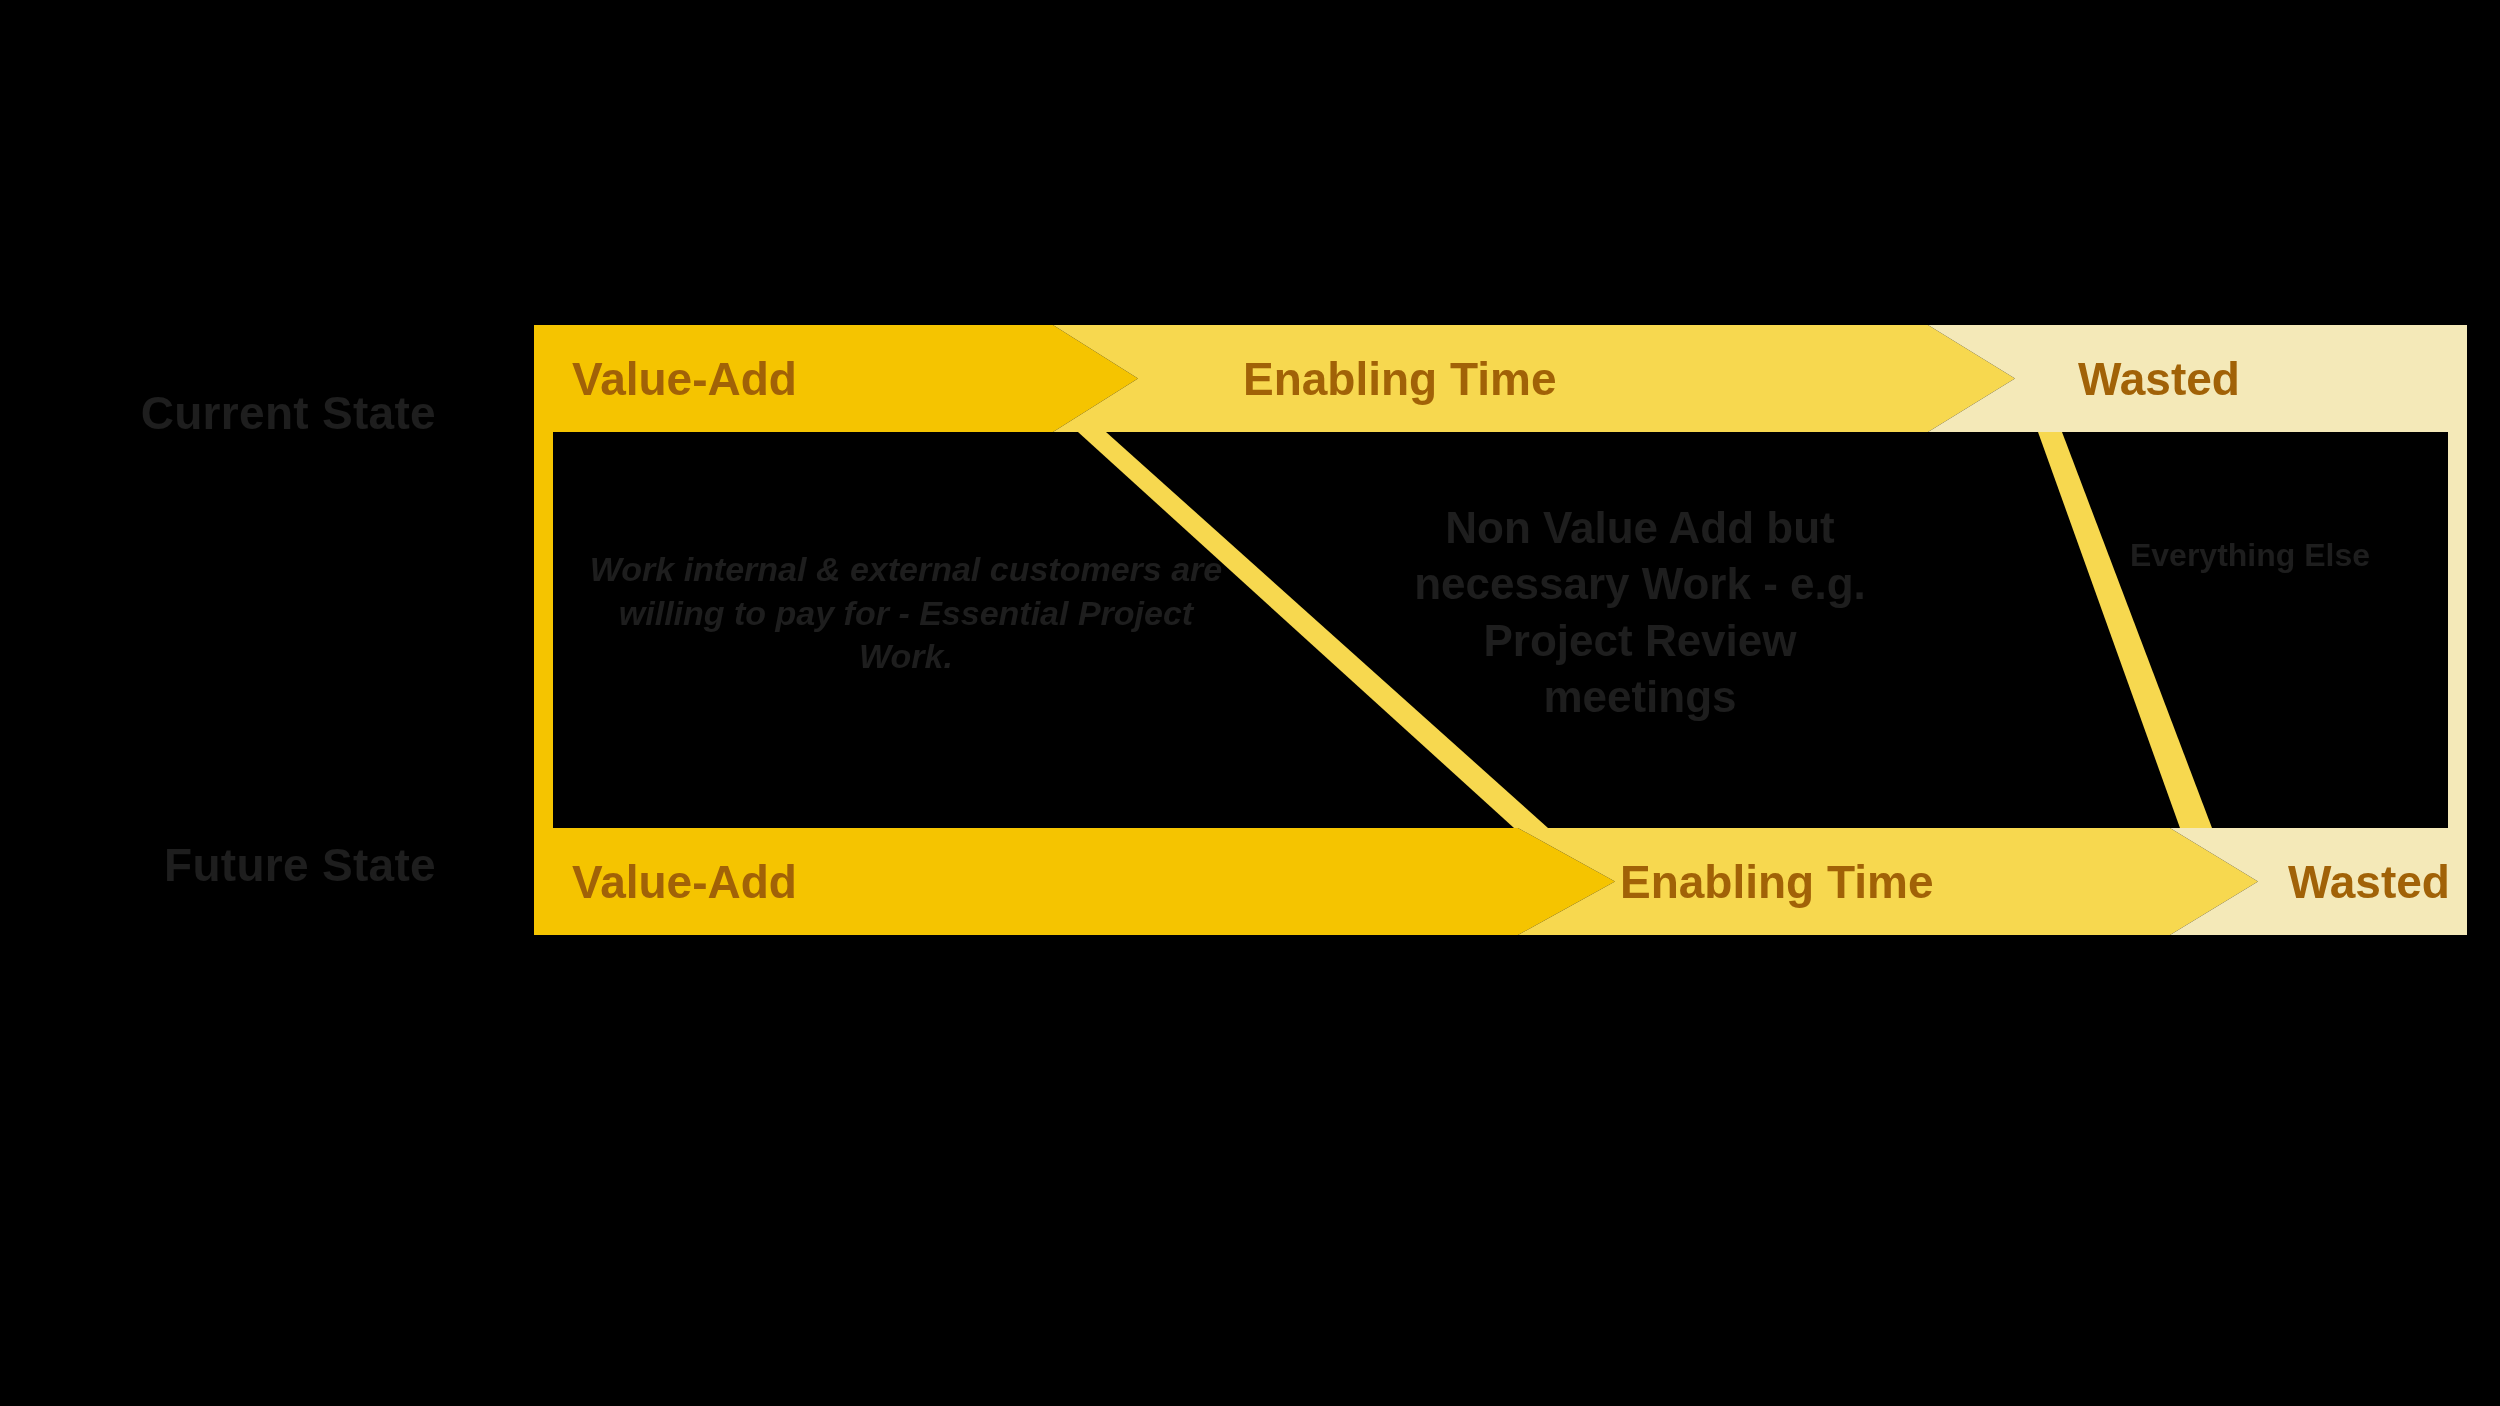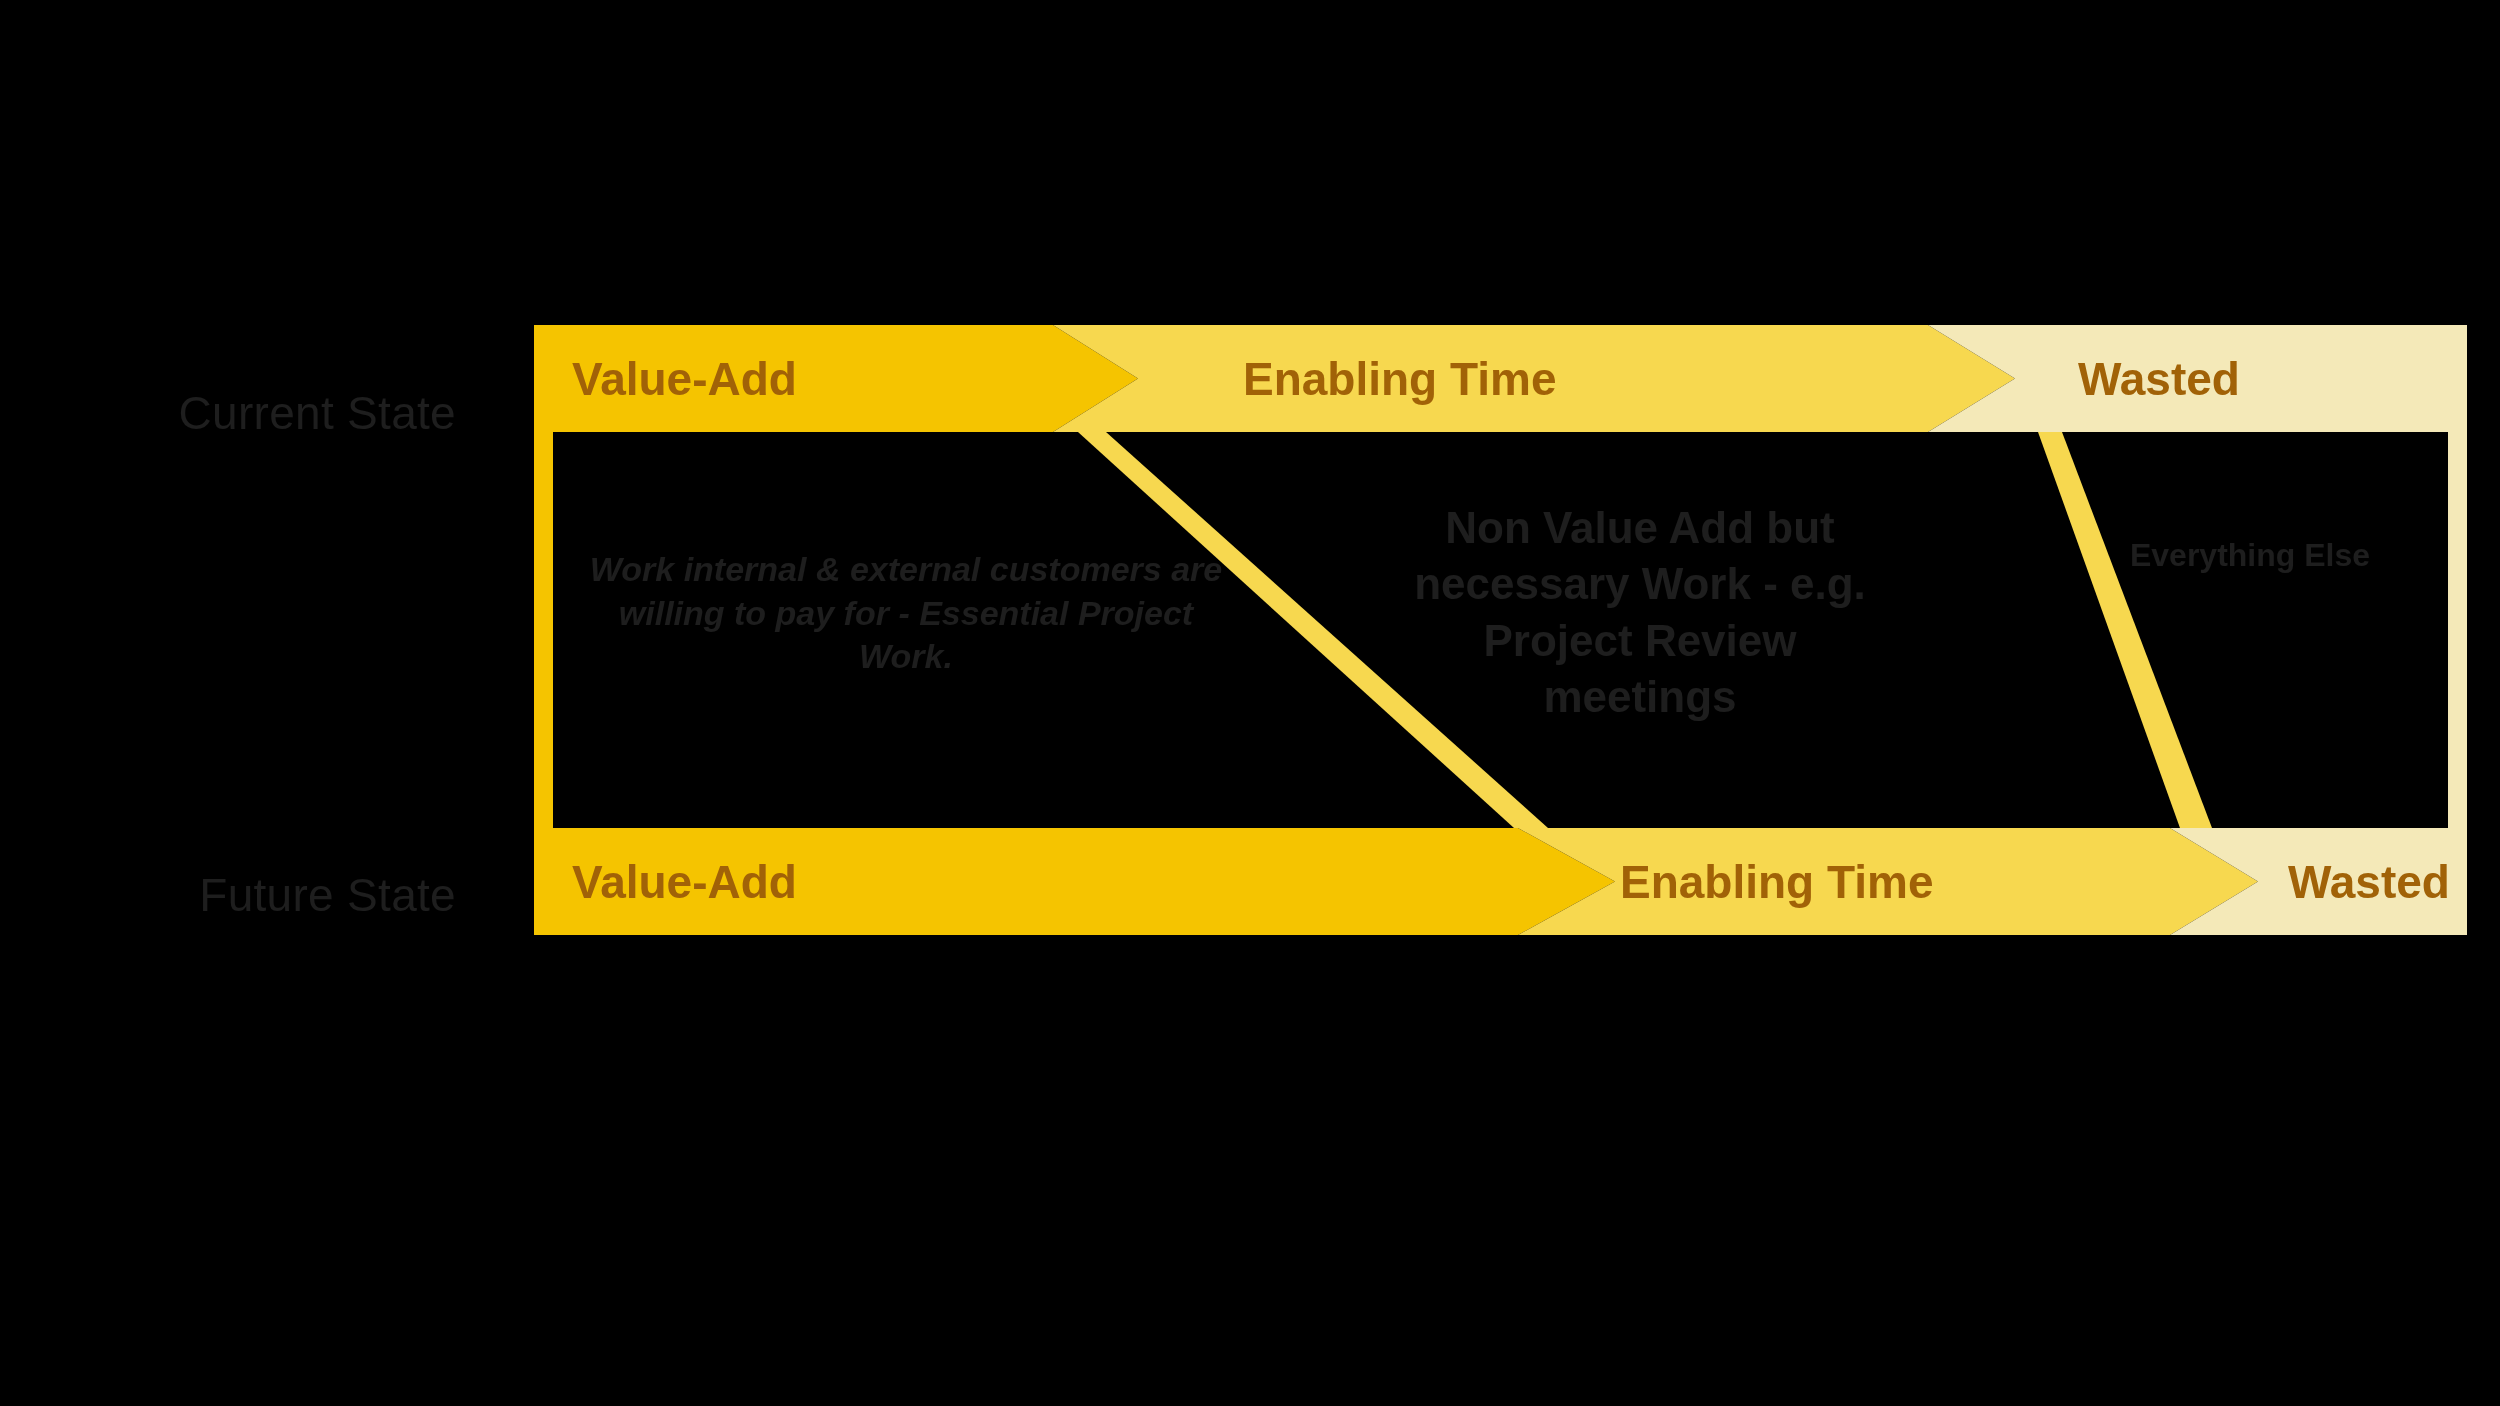--- a/index.html
+++ b/index.html
@@ -20,30 +20,30 @@
     left: 0; top: 0;
     width: 2500px;
     height: 1406px;
     background: #000000;
   }
 
   
   .row-label {
     position: absolute;
     color: #1E1E1E;
-    font-weight: normal;
+    font-weight: bold;
     font-size: 46px;
     letter-spacing: 0.3px;
     white-space: nowrap;
     text-align: right;
     width: 420px;
-    left: 36px;
+    left: 16px;
   }
   #label-current { top: 386px; }
-  #label-future  { top: 838px; margin-top: 30px; }
+  #label-future  { top: 838px; }
 
   
   #diagram {
     position: absolute;
     left: 0; top: 0;
     width: 2500px;
     height: 1406px;
   }
 
   

